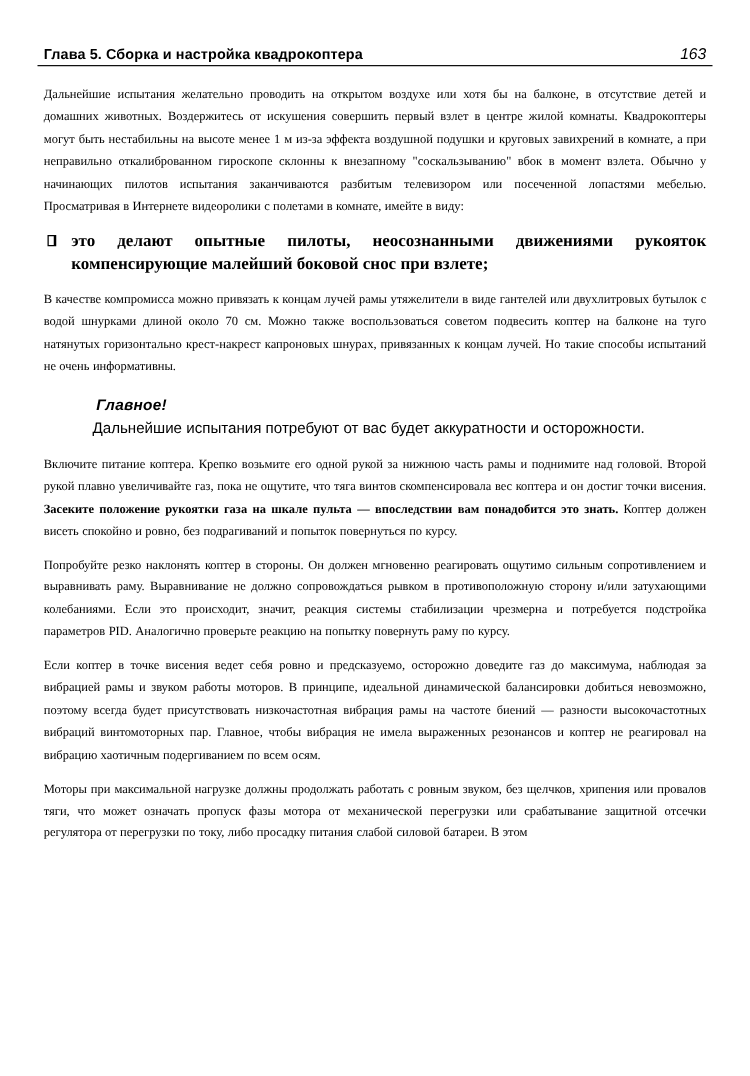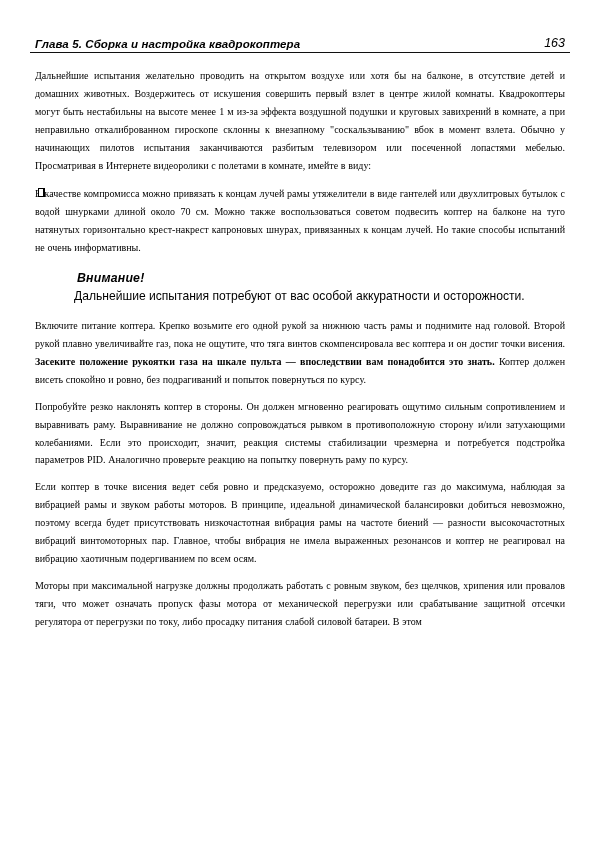--- a/index.html
+++ b/index.html
@@ -31,21 +31,20 @@
     height: 22px;
     border-bottom: 1.6px solid #101010;
     display: flex;
     align-items: flex-end;
     justify-content: space-between;
     padding: 0 5px 2px 5px;
   }
   .runhead-title {
     font-family: "Liberation Sans", "DejaVu Sans", sans-serif;
     font-weight: bold;
-    font-style: italic;
     font-size: 11.5px;
     letter-spacing: 0.1px;
     white-space: nowrap;
   }
   .runhead-folio {
     font-family: "Liberation Sans", "DejaVu Sans", sans-serif;
     font-weight: normal;
     font-style: italic;
     font-size: 12.5px;
   }
@@ -129,28 +128,29 @@
     <span class="runhead-folio">163</span>
   </div>
 
   <div class="body">
 
     <p class="para">Дальнейшие испытания желательно проводить на открытом воздухе или хотя бы на балконе, в отсутствие детей и домашних животных. Воздержитесь от искушения совершить первый взлет в центре жилой комнаты. Квадрокоптеры могут быть нестабильны на высоте менее 1 м из-за эффекта воздушной подушки и круговых завихрений в комнате, а при неправильно откалиброванном гироскопе склонны к внезапному "соскальзыванию" вбок в момент взлета. Обычно у начинающих пилотов испытания заканчиваются разбитым телевизором или посеченной лопастями мебелью. Просматривая в Интернете видеоролики с полетами в комнате, имейте в виду:</p>
 
     <ul class="boxlist">
       <li>
         <span class="box-bullet"></span>
+        <span>это делают опытные пилоты, неосознанными движениями рукояток компенсирующие малейший боковой снос при взлете;</span>
       </li>
     </ul>
 
     <p class="para">В качестве компромисса можно привязать к концам лучей рамы утяжелители в виде гантелей или двухлитровых бутылок с водой шнурками длиной около 70 см. Можно также воспользоваться советом подвесить коптер на балконе на туго натянутых горизонтально крест-накрест капроновых шнурах, привязанных к концам лучей. Но такие способы испытаний не очень информативны.</p>
 
     <div class="note">
-      <div class="note-title">Внимание!</div>
-      <div class="note-body">Дальнейшие испытания потребуют от вас особой аккуратности и осторожности.</div>
+      <div class="note-title">Главное!</div>
+      <div class="note-body">Дальнейшие испытания потребуют от вас будет аккуратности и осторожности.</div>
     </div>
 
     <p class="para"><span>Включите питание коптера. Крепко возьмите его одной рукой за нижнюю часть рамы и поднимите над головой. Второй рукой плавно увеличивайте газ, пока не ощутите, что тяга винтов скомпенсировала вес коптера и он достиг точки висения. </span><span class="em-bi">Засеките положение рукоятки газа на шкале пульта — впоследствии вам понадобится это знать.</span><span> Коптер должен висеть спокойно и ровно, без подрагиваний и попыток повернуться по курсу.</span></p>
 
     <p class="para">Попробуйте резко наклонять коптер в стороны. Он должен мгновенно реагировать ощутимо сильным сопротивлением и выравнивать раму. Выравнивание не должно сопровождаться рывком в противоположную сторону и/или затухающими колебаниями. Если это происходит, значит, реакция системы стабилизации чрезмерна и потребуется подстройка параметров PID. Аналогично проверьте реакцию на попытку повернуть раму по курсу.</p>
 
     <p class="para">Если коптер в точке висения ведет себя ровно и предсказуемо, осторожно доведите газ до максимума, наблюдая за вибрацией рамы и звуком работы моторов. В принципе, идеальной динамической балансировки добиться невозможно, поэтому всегда будет присутствовать низкочастотная вибрация рамы на частоте биений — разности высокочастотных вибраций винтомоторных пар. Главное, чтобы вибрация не имела выраженных резонансов и коптер не реагировал на вибрацию хаотичным подергиванием по всем осям.</p>
 
     <p class="para">Моторы при максимальной нагрузке должны продолжать работать с ровным звуком, без щелчков, хрипения или провалов тяги, что может означать пропуск фазы мотора от механической перегрузки или срабатывание защитной отсечки регулятора от перегрузки по току, либо просадку питания слабой силовой батареи. В этом</p>
 

